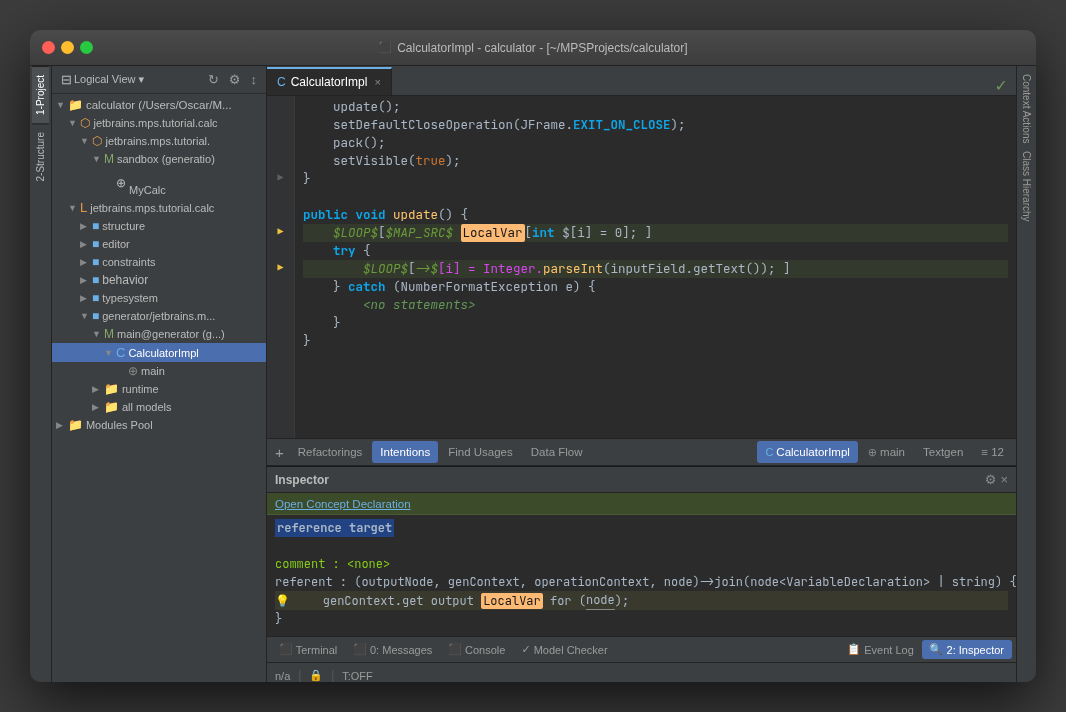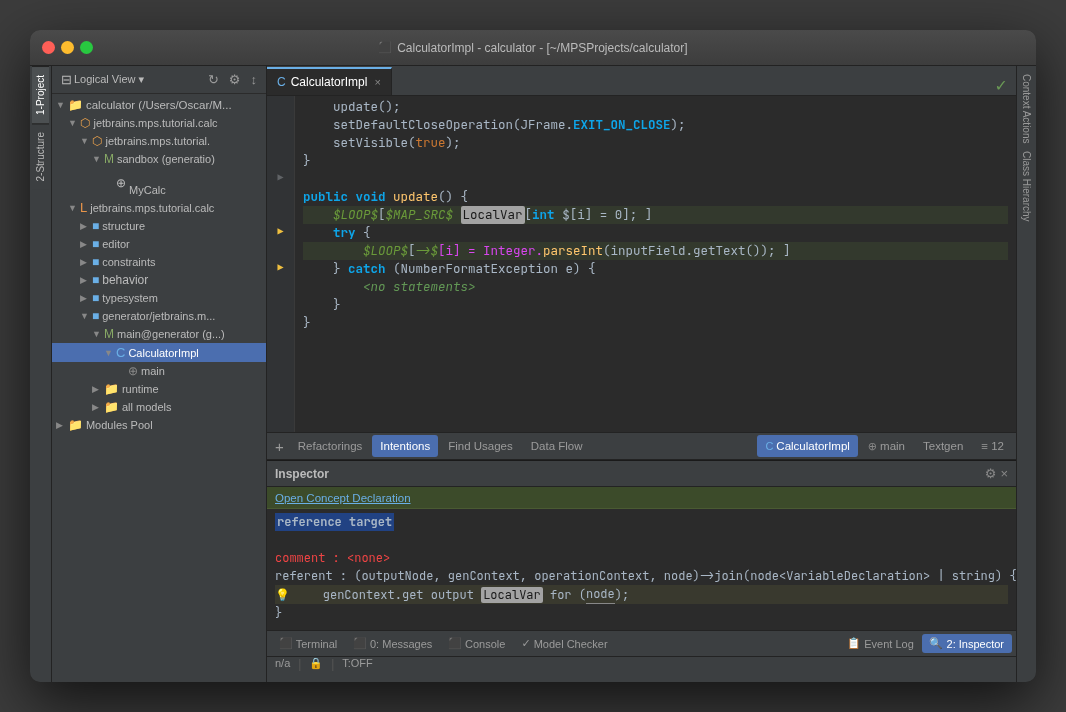--- a/index.html
+++ b/index.html
@@ -227,21 +227,21 @@
       white-space: pre;
       display: flex;
       align-items: center;
     }
     .code-line.highlighted {
       background: rgba(255, 255, 100, 0.1);
     }
     .kw { color: #0ea5e9; font-weight: bold; }
     .kw2 { color: #cc7832; }
     .fn { color: #ffc66d; }
-    .var-highlight { background: #a3a3a3; color: #1a1a1a; padding: 0 2px; border-radius: 2px; }
+    .var-highlight { background: #fdba74; color: #1a1a1a; padding: 0 2px; border-radius: 2px; }
     
     .editor-bottom-tabs {
       height: 28px;
       background: #3c3f41;
       border-top: 1px solid #232323;
       border-bottom: 1px solid #232323;
       display: flex;
       align-items: center;
       padding: 0 4px;
       gap: 2px;
@@ -327,25 +327,25 @@
       color: #a9b7c6;
     }
     .inspector-code-line {
       white-space: pre;
       display: flex;
       align-items: center;
       min-height: 18px;
     }
     .bulb-icon { color: #f0c040; margin-right: 4px; font-size: 12px; }
     .status-bar {
-      height: 26px;
+      height: 20px;
       background: #3c3f41;
       border-top: 1px solid #232323;
       display: flex;
-      align-items: flex-start;
+      align-items: flex-end;
       padding: 0 8px;
       gap: 8px;
     }
     
     .bottom-status-tabs {
       height: 26px;
       background: #3c3f41;
       border-top: 1px solid #232323;
       display: flex;
       align-items: center;
@@ -588,20 +588,23 @@
           <div class="gutter-line"></div>
         </div>
         <div class="code-content">
           <div class="code-line">
             <span style="color:#a9b7c6;">    update();</span>
           </div>
           <div class="code-line">
             <span style="color:#a9b7c6;">    setDefaultCloseOperation(JFrame.</span><span class="kw">EXIT_ON_CLOSE</span><span style="color:#a9b7c6;">);</span>
           </div>
           <div class="code-line">
+            <span style="color:#a9b7c6;">    pack();</span>
+          </div>
+          <div class="code-line">
             <span style="color:#a9b7c6;">    setVisible(</span><span class="kw2">true</span><span style="color:#a9b7c6;">);</span>
           </div>
           <div class="code-line">
             <span style="color:#a9b7c6;">}</span>
           </div>
           <div class="code-line">&nbsp;</div>
           <div class="code-line">
             <span class="kw">public</span><span style="color:#a9b7c6;"> </span><span class="kw">void</span><span style="color:#a9b7c6;"> </span><span class="fn">update</span><span style="color:#a9b7c6;">() {</span>
           </div>
           <div class="code-line highlighted" style="background: rgba(100,140,60,0.15);">
@@ -670,21 +673,21 @@
         </div>
         <div class="inspector-concept">
           <span class="inspector-concept-link">Open Concept Declaration</span>
         </div>
         <div class="inspector-code">
           <div class="inspector-code-line">
             <span style="background:#214283; color:#a9b7c6; padding:0 2px; font-weight:bold;">reference target</span>
           </div>
           <div class="inspector-code-line">&nbsp;</div>
           <div class="inspector-code-line">
-            <span style="color:#ef4444;">comment : &lt;none&gt;</span>
+            <span style="color:#84cc16;">comment : &lt;none&gt;</span>
           </div>
           <div class="inspector-code-line">
             <span style="color:#a9b7c6;">referent : (outputNode, genContext, operationContext, node)-&gt;join(node&lt;VariableDeclaration&gt; | string) {</span>
           </div>
           <div class="inspector-code-line" style="background: rgba(255,255,100,0.07);">
             <span class="bulb-icon">💡</span>
             <span style="color:#a9b7c6;">    genContext.get output <span class="var-highlight">LocalVar</span> for (</span><span style="color:#a9b7c6; border-bottom: 1px solid #888;">node</span><span style="color:#a9b7c6;">);</span>
           </div>
           <div class="inspector-code-line">
             <span style="color:#a9b7c6;">}</span>

